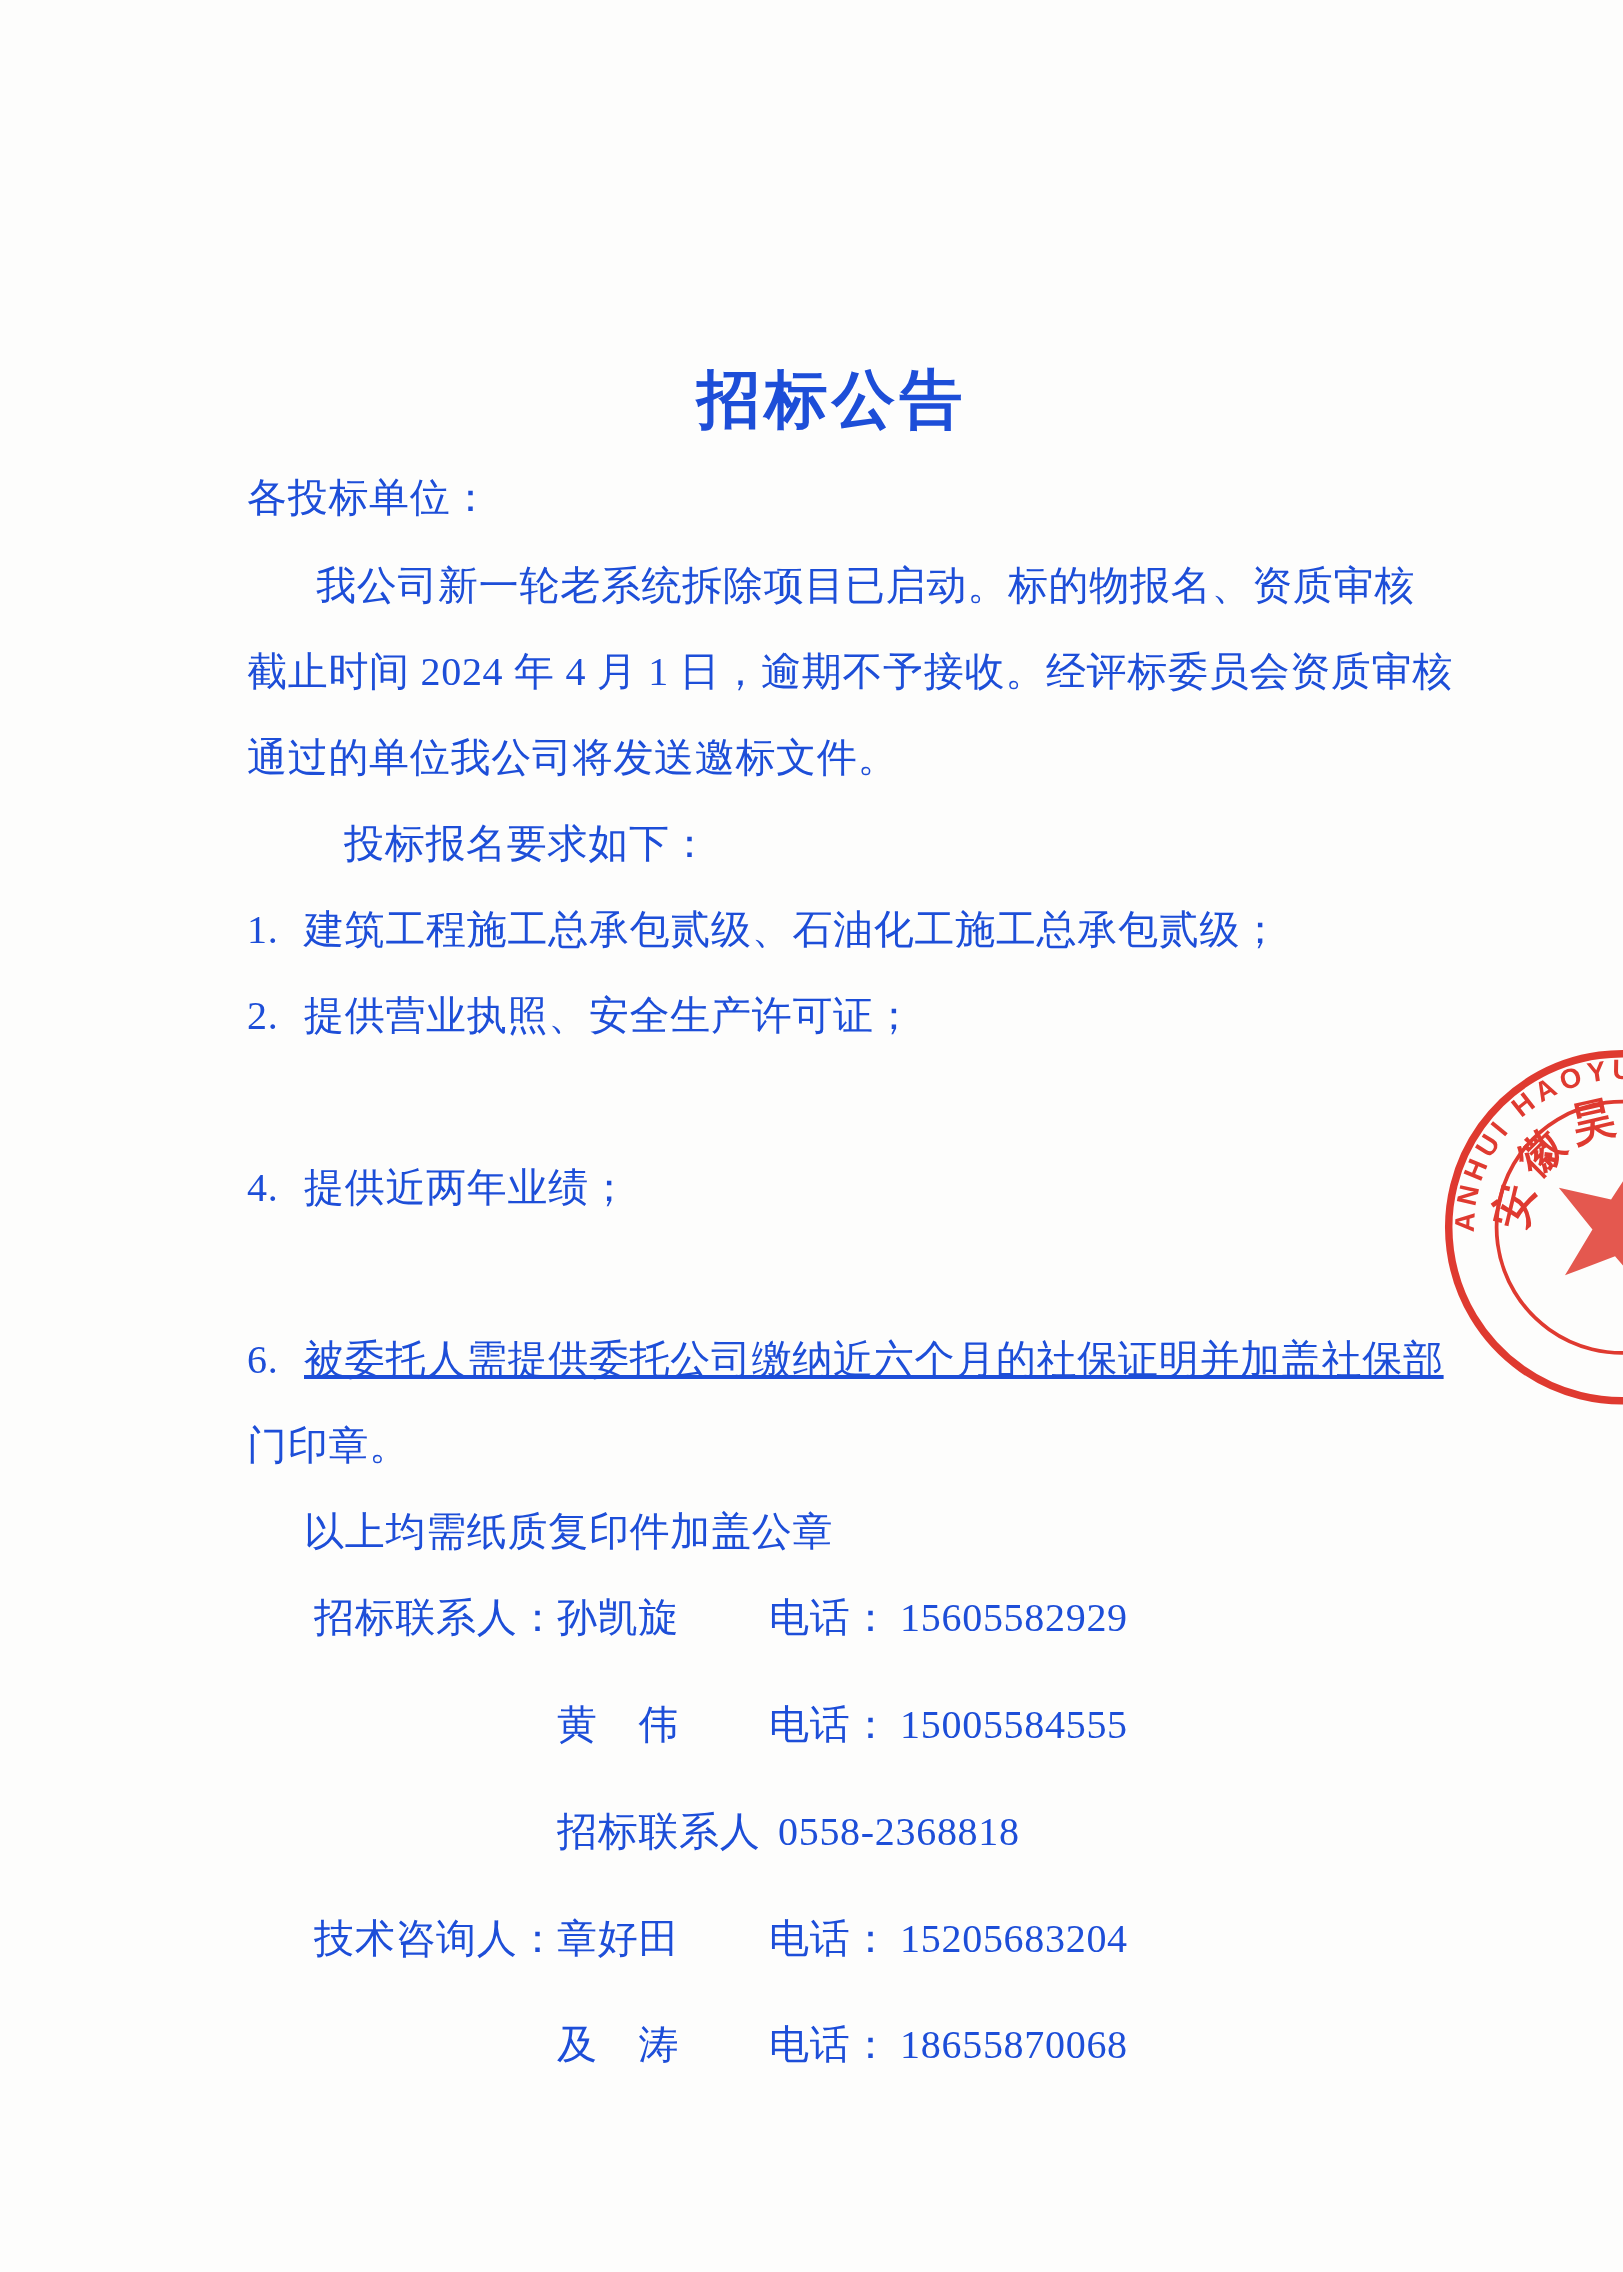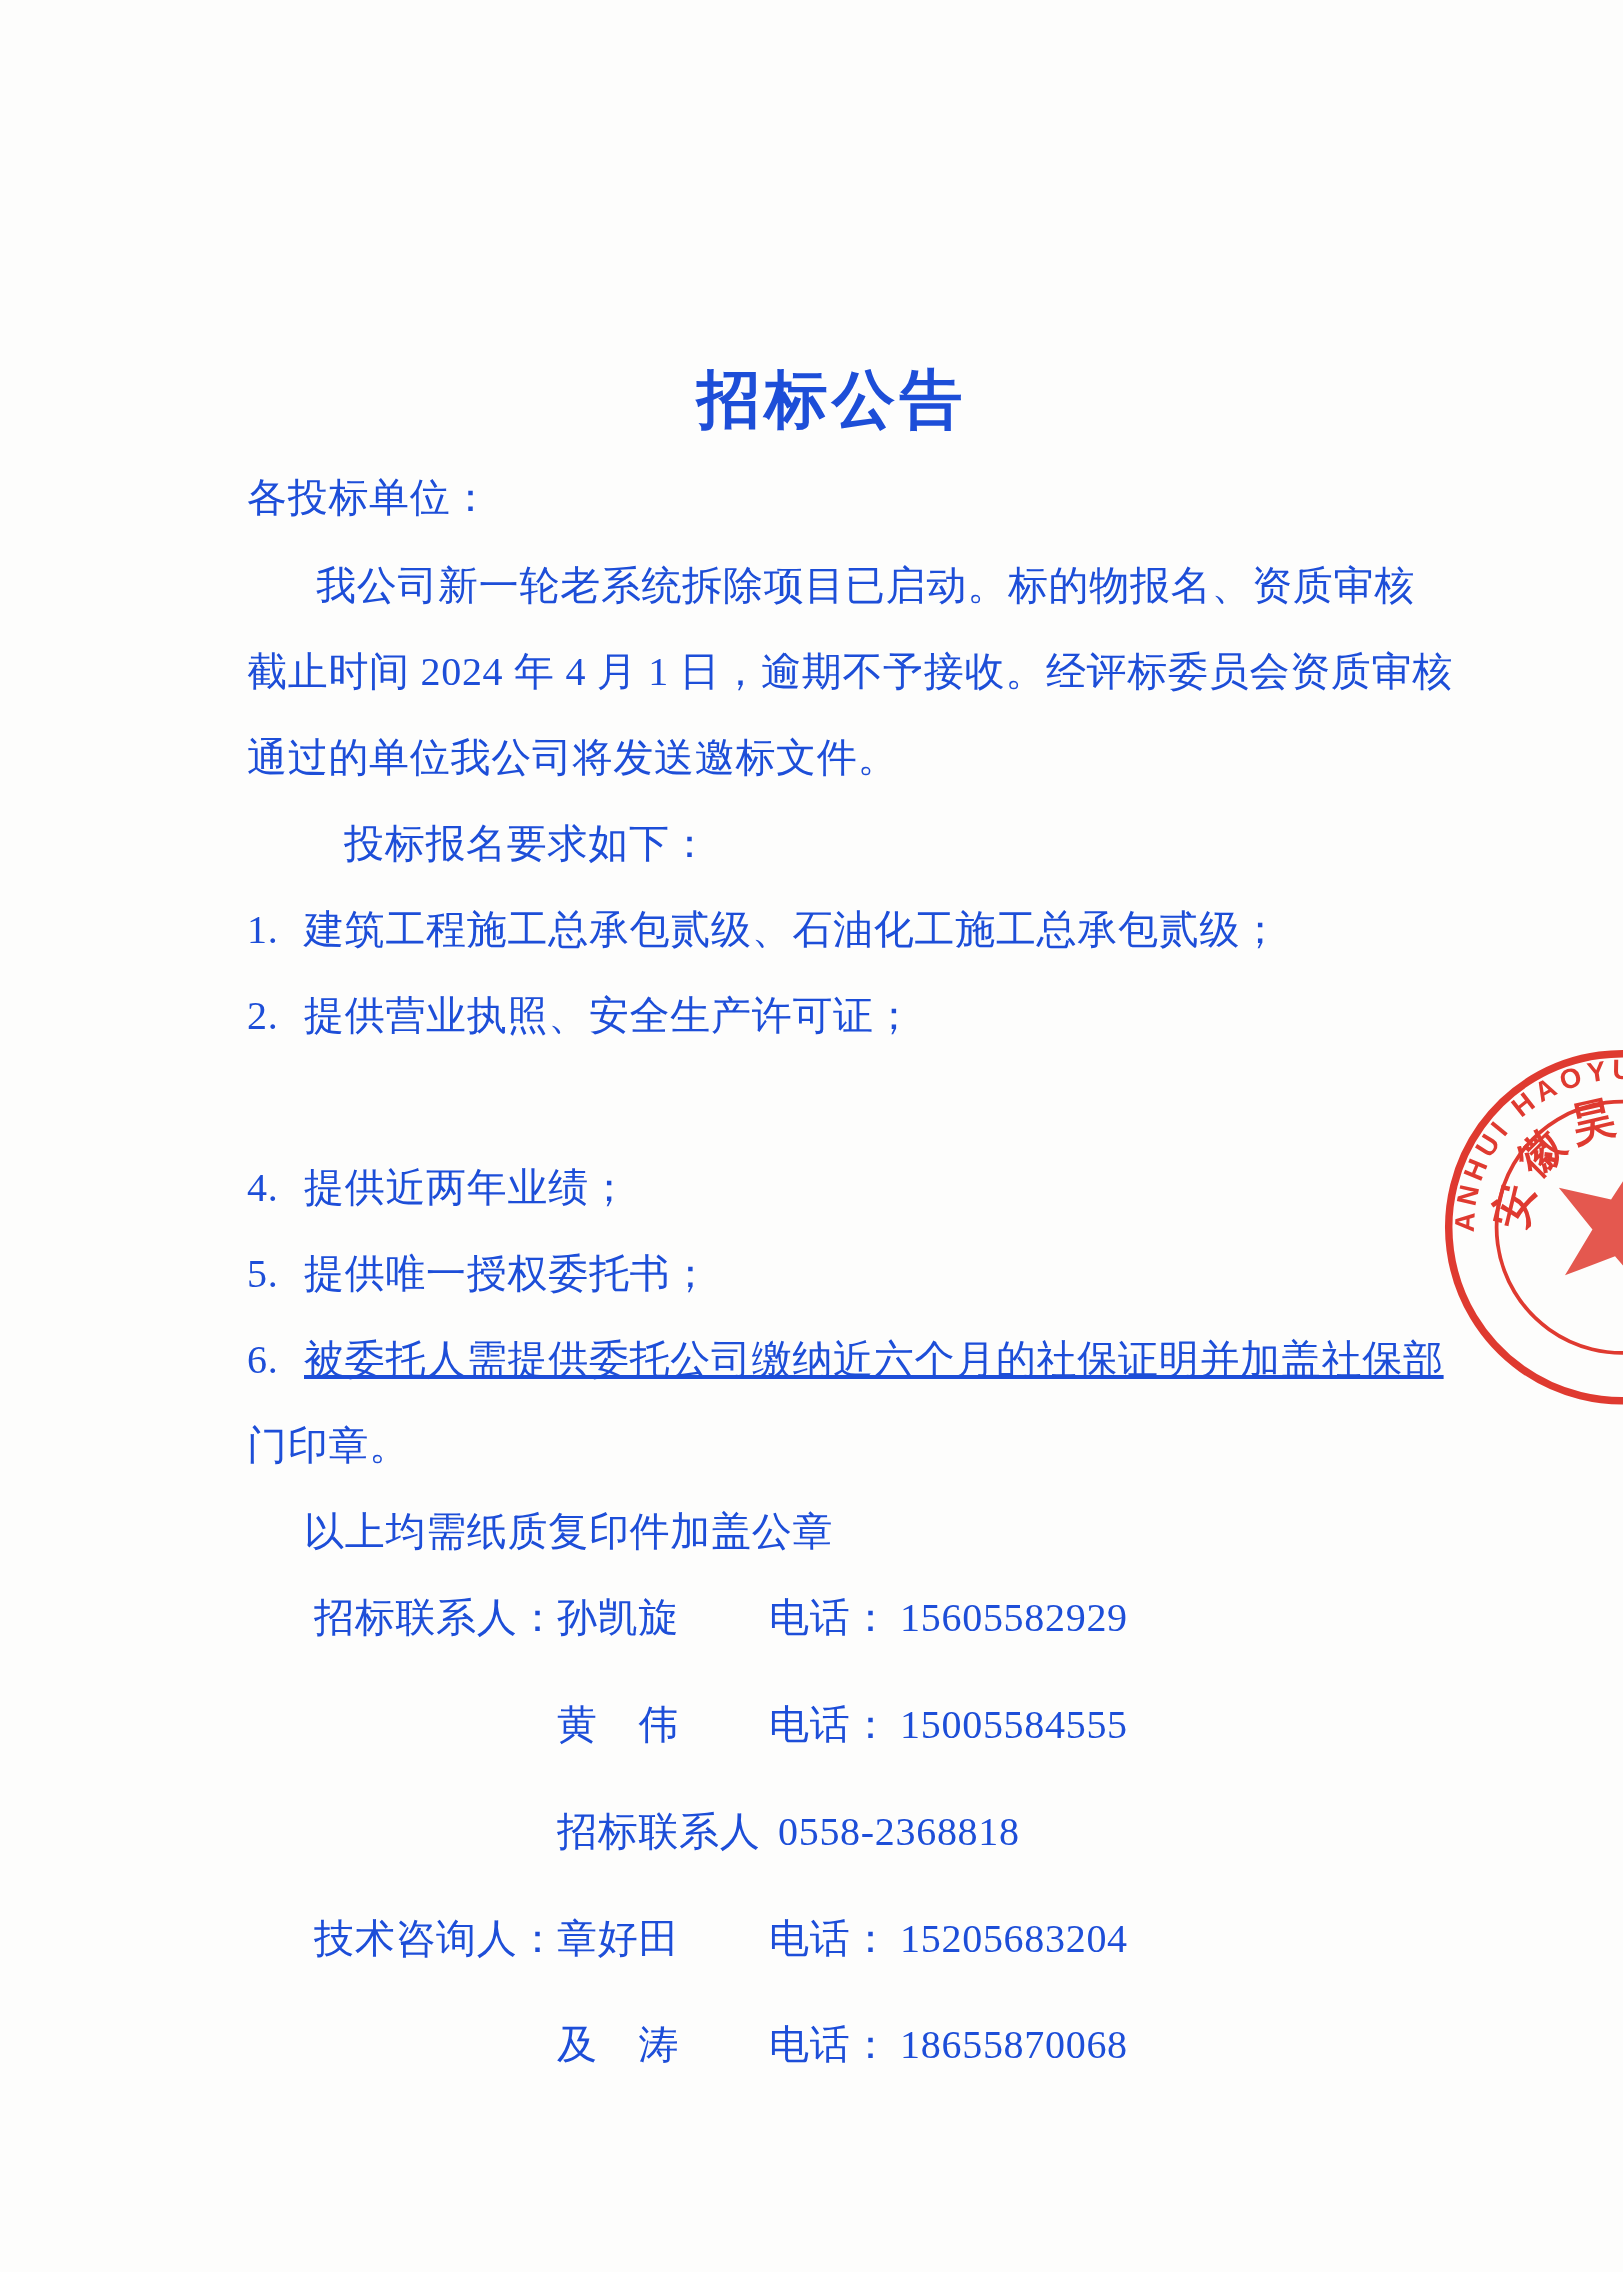--- a/index.html
+++ b/index.html
@@ -101,23 +101,20 @@
 
     <div class="abs bodytext item-1">
       <span class="req-num">1.</span><span>建筑工程施工总承包贰级、石油化工施工总承包贰级；</span>
     </div>
     <div class="abs bodytext item-2">
       <span class="req-num">2.</span><span>提供营业执照、安全生产许可证；</span>
     </div>
     <div class="abs bodytext item-4">
       <span class="req-num">4.</span><span>提供近两年业绩；</span>
     </div>
-    <div class="abs bodytext item-5">
-      <span class="req-num">5.</span><span>提供唯一授权委托书；</span>
-    </div>
     <div class="abs bodytext item-6">
       <span class="req-num">6.</span><span>被委托人需提供委托公司缴纳近六个月的社保证明并加盖社保部</span>
     </div>
     <div class="abs bodytext item-6-cont">门印章。</div>
 
     <div class="abs bodytext note-line">以上均需纸质复印件加盖公章</div>
 
     <div class="abs bodytext contact-row contact-1">
       <span class="c-role">招标联系人：</span>
       <span class="c-name">孙凯旋</span>

